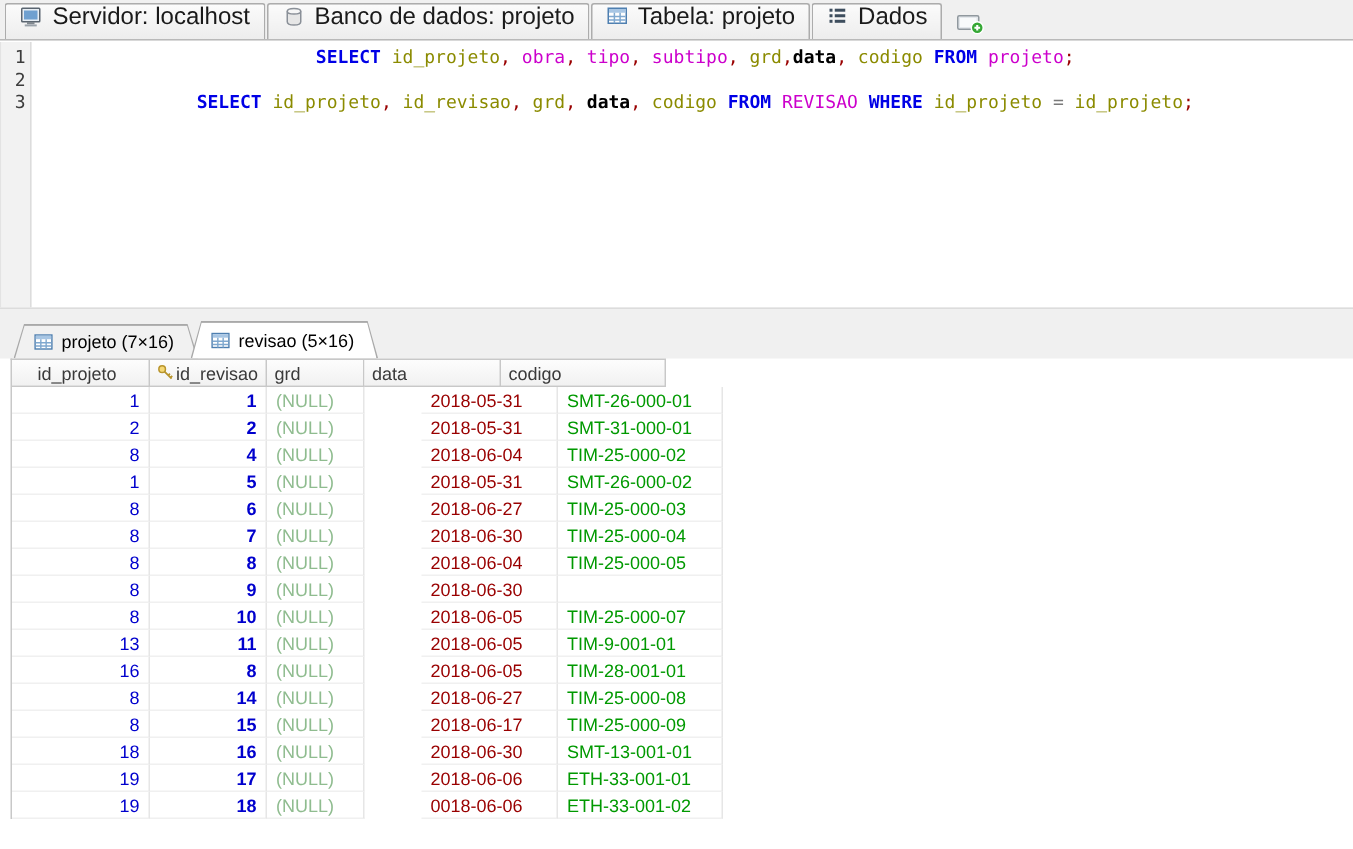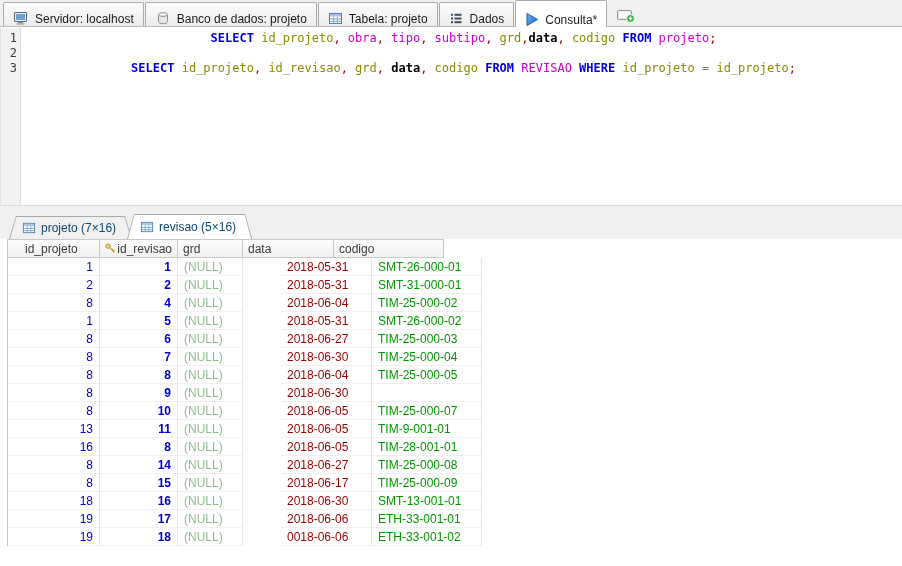--- a/index.html
+++ b/index.html
@@ -8,24 +8,24 @@
     background:#ffffff;font-family:"Liberation Sans",sans-serif;
     -webkit-font-smoothing:antialiased;
   }
   
   .tabbar{
     position:absolute;top:0;left:0;width:902px;height:27px;
     background:var(--c-chrome_bg);border-bottom:1px solid #b9b9b9;
     display:flex;align-items:flex-end;padding-left:3px;box-sizing:border-box;
   }
   .mtab{
-    height:23px;display:flex;align-items:flex-end;gap:6px;padding:0 9px;
+    height:23px;display:flex;align-items:flex-start;gap:6px;padding:0 9px;
     background:linear-gradient(#fbfbfb,#ededed);
     border:1px solid #acacac;border-bottom:none;border-radius:2px 2px 0 0;
-    margin-right:1px;font-size:12px;color:#1a1a1a;white-space:nowrap;cursor:default;
+    margin-right:1px;font-size:16px;color:#1a1a1a;white-space:nowrap;cursor:default;
   }
   .mtab.active{
     height:26px;background:var(--c-tab_active_bg);margin-bottom:-1px;z-index:3;position:relative;
   }
   .newtab-btn{height:23px;display:flex;align-items:center;padding:0 6px;margin-left:2px;}
   
   .editor{
     position:absolute;top:28px;left:0;width:902px;height:177px;background:#ffffff;
     display:flex;border-left:1px solid #e3e3e3;box-sizing:border-box;
     font-family:"DejaVu Sans Mono",monospace;font-size:12px;line-height:15px;
@@ -45,21 +45,21 @@
   .tk-pl{color:#000;}
   
   .splitter{position:absolute;top:205px;left:0;width:902px;height:8px;background:var(--c-chrome_bg);border-top:1px solid #dcdcdc;}
   
   .rtabbar{
     position:absolute;top:213px;left:0;width:902px;height:26px;background:var(--c-chrome_bg);
     display:flex;align-items:flex-end;padding-left:9px;box-sizing:border-box;
   }
   .rtab{
     position:relative;height:23px;padding:0 16px 0 13px;display:flex;align-items:center;gap:5px;
-    font-size:12px;color:#0c4a6e;background:#a9a9a9;margin-right:-5px;cursor:default;
+    font-size:12px;color:#000000;background:#a9a9a9;margin-right:-5px;cursor:default;
     clip-path:polygon(7px 0,calc(100% - 7px) 0,100% 100%,0 100%);
     justify-content:flex-end;
   }
   .rtab::before{
     content:"";position:absolute;inset:1px 1px 0 1px;background:#f1f1f1;
     clip-path:polygon(6.4px 0,calc(100% - 6.4px) 0,100% 100%,0 100%);
   }
   .rtab>*{position:relative;z-index:1;}
   .rtab.active{height:25px;z-index:2;}
   .rtab.active::before{background:#ffffff;}
@@ -138,34 +138,20 @@
             <rect x="5.5" y="2.8" width="7" height="2"></rect>
           <rect x="2" y="6.5" width="2" height="2"></rect>
             <rect x="5.5" y="6.5" width="7" height="2"></rect>
           <rect x="2" y="10.2" width="2" height="2"></rect>
             <rect x="5.5" y="10.2" width="7" height="2"></rect>
         </g>
       </svg>
     </span>
     <span>Dados</span>
   </div>
-  <div class="mtab active">
-    <span>
-      <svg width="14" height="15" viewBox="0 0 14 15">
-        <defs>
-            <linearGradient id="pg" x1="0" y1="0" x2="1" y2="1">
-          <stop offset="0" stop-color="#6fb0f0"></stop>
-              <stop offset="1" stop-color="#1c66c0"></stop>
-        </linearGradient>
-          </defs>
-        <path d="M2 1.5 L12.5 7.5 L2 13.5 Z" fill="url(#pg)" stroke="#1c5fa8"></path>
-      </svg>
-    </span>
-    <span>Consulta*</span>
-  </div>
   <div class="newtab-btn">
     <span>
       <svg width="20" height="16" viewBox="0 0 20 16">
         <rect x="1.5" y="3.5" width="14" height="9" rx="1" fill="#e4e8ec" stroke="#90989e"></rect>
         <rect x="3" y="5" width="11" height="6" fill="#f8fafb"></rect>
         <circle cx="14.5" cy="11.5" r="4" fill="#36a836" stroke="#ffffff"></circle>
         <path d="M14.5 9.6 v3.8 M12.6 11.5 h3.8" stroke="#ffffff" stroke-width="1.4"></path>
       </svg>
     </span>
   </div>

